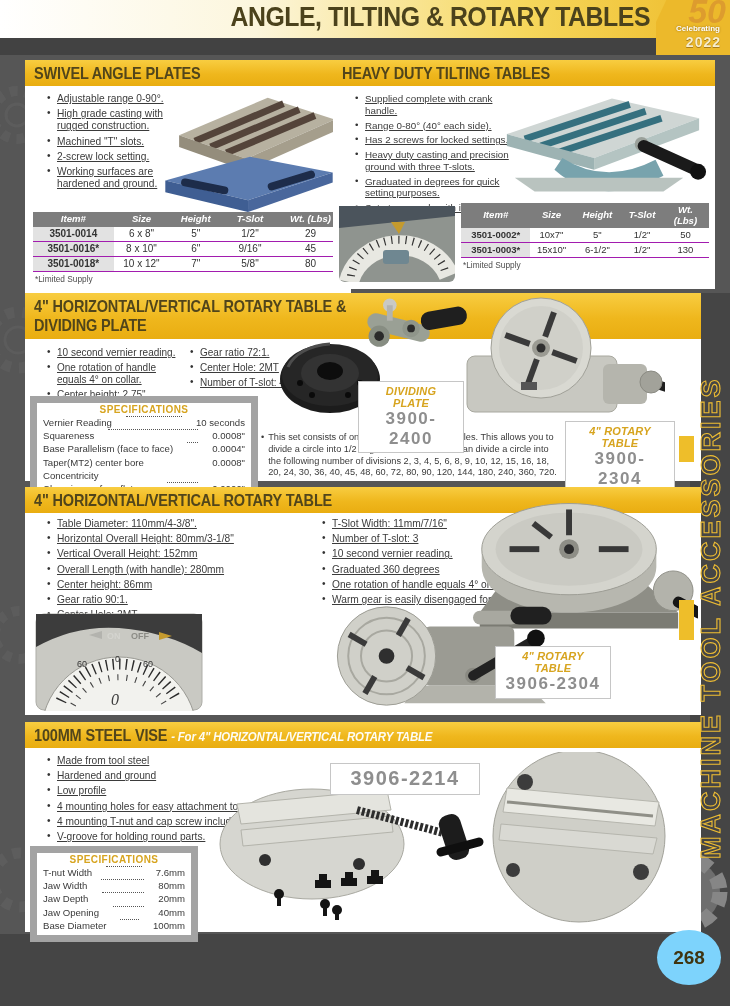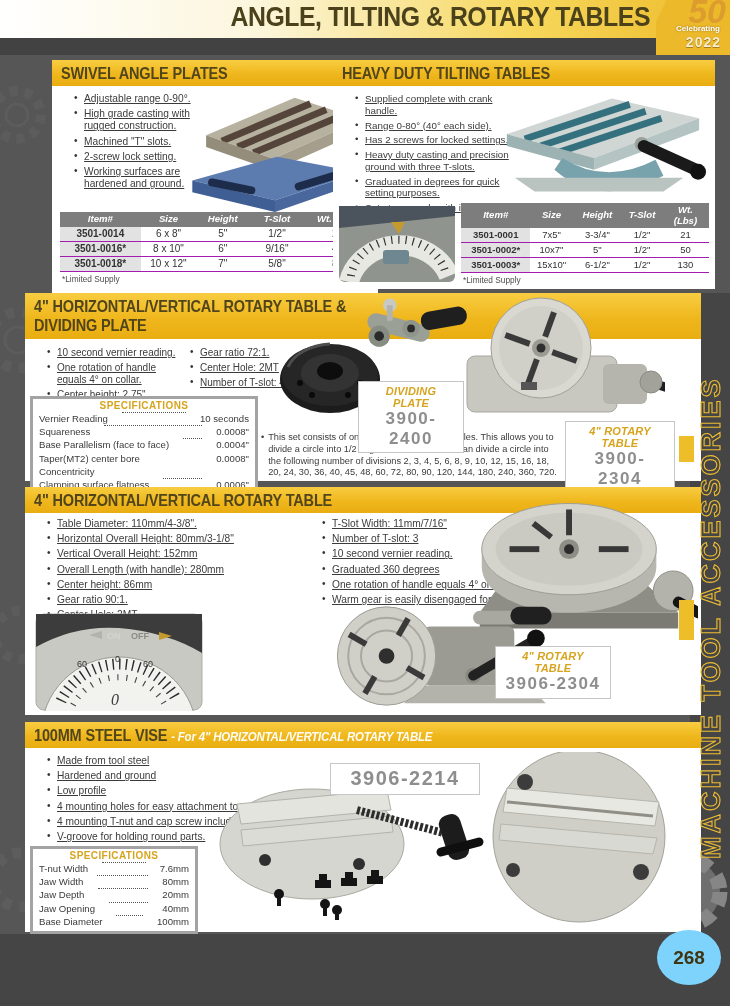--- a/index.html
+++ b/index.html
@@ -35,21 +35,21 @@
   .bullets li::before{content:"\2022";position:absolute;left:-10px;top:-1px;color:#333;}
   
   .spec-table{border-collapse:collapse;width:100%;font-size:10px;color:#333;table-layout:fixed;}
   .spec-table th{background:#7d7d7d;color:#fff;font-style:italic;font-weight:bold;padding:2px 1px;
     font-size:9.6px;line-height:1.1;}
   .spec-table td{text-align:center;padding:1px 1px 2px;border-bottom:1px solid #a21caf;background:#fff;}
   .spec-table td.item{background:#e2e2e2;font-weight:bold;}
   .pre{white-space:pre-line;}
   .footnote{font-size:8.3px;color:#4c4c4c;margin-top:2px;padding-left:2px;}
   
-  .specbox{position:absolute;border:3px solid #a3a3a3;background:#fff;padding:1px 6px 3px;box-sizing:border-box;z-index:3;}
+  .specbox{position:absolute;border:7px solid #a3a3a3;background:#fff;padding:1px 6px 3px;box-sizing:border-box;z-index:3;}
   .sbt{color:#d7a41f;font-weight:bold;font-size:10px;text-align:center;letter-spacing:.4px;margin-bottom:1px;}
   .sprow{display:flex;align-items:flex-start;font-size:9.6px;color:#3a3a3a;line-height:1.38;gap:12px;}
   .sprow .dots{flex:1;border-bottom:1.4px dotted #555;margin:0 2px 2px;}
   
   .modelbox{position:absolute;background:#fff;border:1px solid #c6c6c6;text-align:center;
     padding:3px 8px 4px;z-index:4;box-sizing:border-box;}
   .mname{color:#d7a41f;font-weight:bold;font-style:italic;font-size:11px;letter-spacing:.2px;display:block;}
   .mnum{color:#8e8e8e;font-weight:bold;font-size:17px;letter-spacing:1.5px;line-height:1.15;display:block;text-align:center;}
   .note{position:absolute;font-size:9.2px;color:#3a3a3a;line-height:1.28;display:flex;z-index:3;}
   .note .b{margin-right:4px;}
@@ -92,21 +92,21 @@
 <div class="header">
   <div class="header-title">ANGLE, TILTING &amp; ROTARY TABLES</div>
 </div>
 <div class="badge">
   <span class="badge-50">50</span>
   <span class="badge-celebrating">Celebrating</span>
   <span class="badge-year">2022</span>
 </div>
 <div class="band"></div>
 
-<div class="panel" style="left:25px;top:60px;width:326px;height:290px;margin-left:27px;">
+<div class="panel" style="left:25px;top:60px;width:326px;height:290px;">
   <div class="bar" style="height:26px;">
     <span class="t">SWIVEL ANGLE PLATES</span>
   </div>
   <ul class="bullets" style="position:absolute;left:20px;top:33px;width:130px;">
     <li>Adjustable range 0-90°.</li>
     <li>High grade casting with rugged construction.</li>
     <li>Machined "T" slots.</li>
     <li>2-screw lock setting.</li>
     <li>Working surfaces are hardened and ground.</li>
   </ul>
@@ -224,27 +224,20 @@
         <th>Item#</th>
         <th>Size</th>
         <th>Height</th>
         <th>T-Slot</th>
         <th class="pre">Wt.
 (Lbs)</th>
       </tr>
         </thead>
       <tbody>
         <tr>
-          <td class="item">3501-0001</td>
-          <td>7x5"</td>
-          <td>3-3/4"</td>
-          <td>1/2"</td>
-          <td>21</td>
-        </tr>
-        <tr>
           <td class="item">3501-0002*</td>
           <td>10x7"</td>
           <td>5"</td>
           <td>1/2"</td>
           <td>50</td>
         </tr>
         <tr>
           <td class="item">3501-0003*</td>
           <td>15x10"</td>
           <td>6-1/2"</td>

